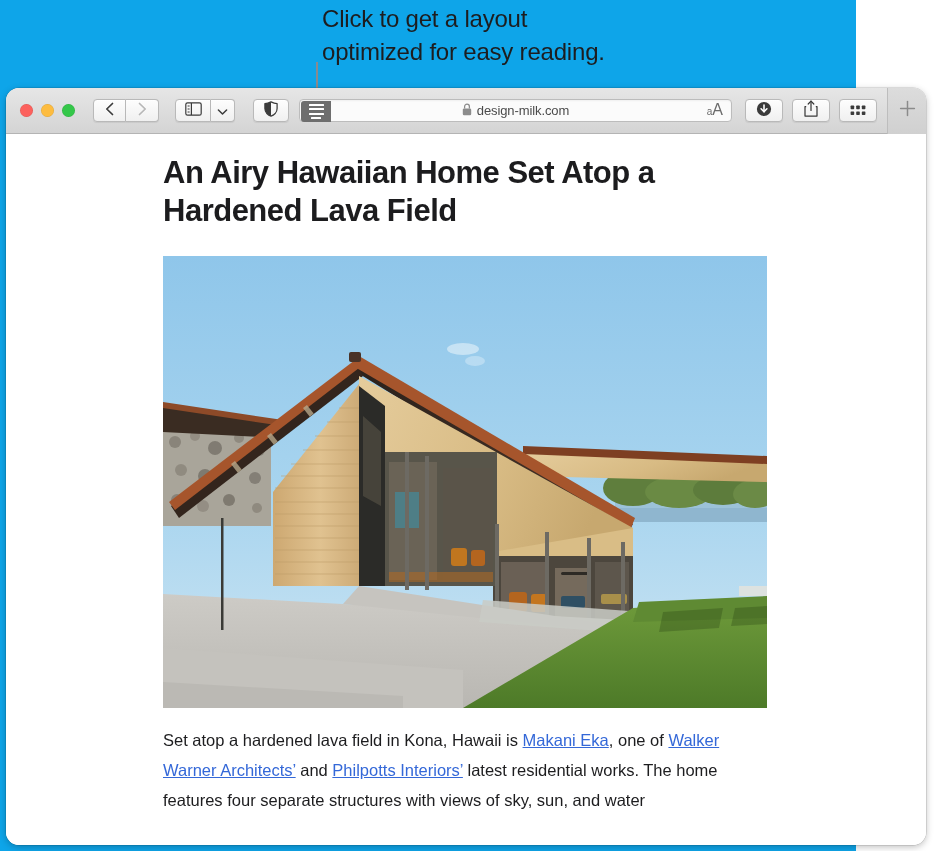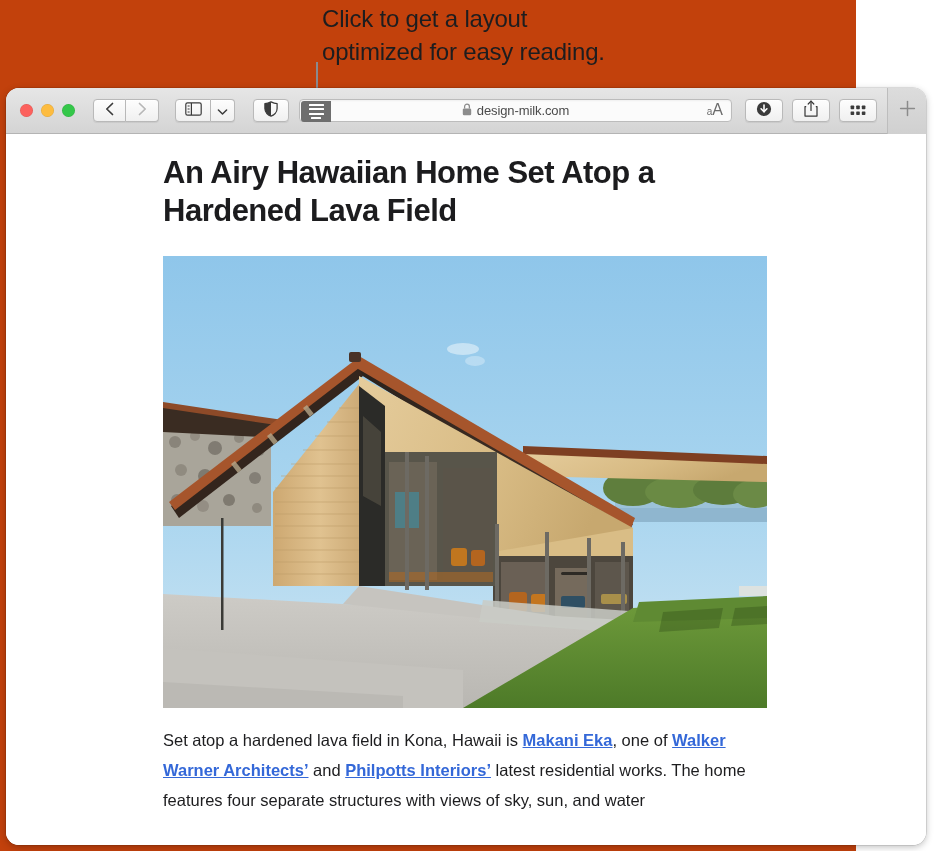--- a/index.html
+++ b/index.html
@@ -10,21 +10,21 @@
     height: 851px;
     overflow: hidden;
     font-family: "Liberation Sans", sans-serif;
     -webkit-font-smoothing: antialiased;
   }
 
   #stage {
     position: relative;
     width: 856px;
     height: 851px;
-    background: #c2410c;
+    background: #0ea5e9;
   }
 
   
   .callout-text {
     position: absolute;
     left: 322px;
     top: 2px;
     width: 560px;
     font-size: 24px;
     line-height: 33px;
@@ -241,21 +241,21 @@
   }
 
   .body-text {
     margin-top: 17px;
     font-size: 16.5px;
     line-height: 30px;
     color: #1d1d1f;
     width: 600px;
     font-family: "Liberation Sans", sans-serif;
   }
-  .lnk { color: #3468d8; font-weight: bold; }
+  .lnk { color: #3468d8; }
 </style>
 </head>
 <body>
 
 <div id="stage">
 
   <div class="callout-text">
     <div>Click to get a layout</div>
     <div>optimized for easy reading.</div>
   </div>

